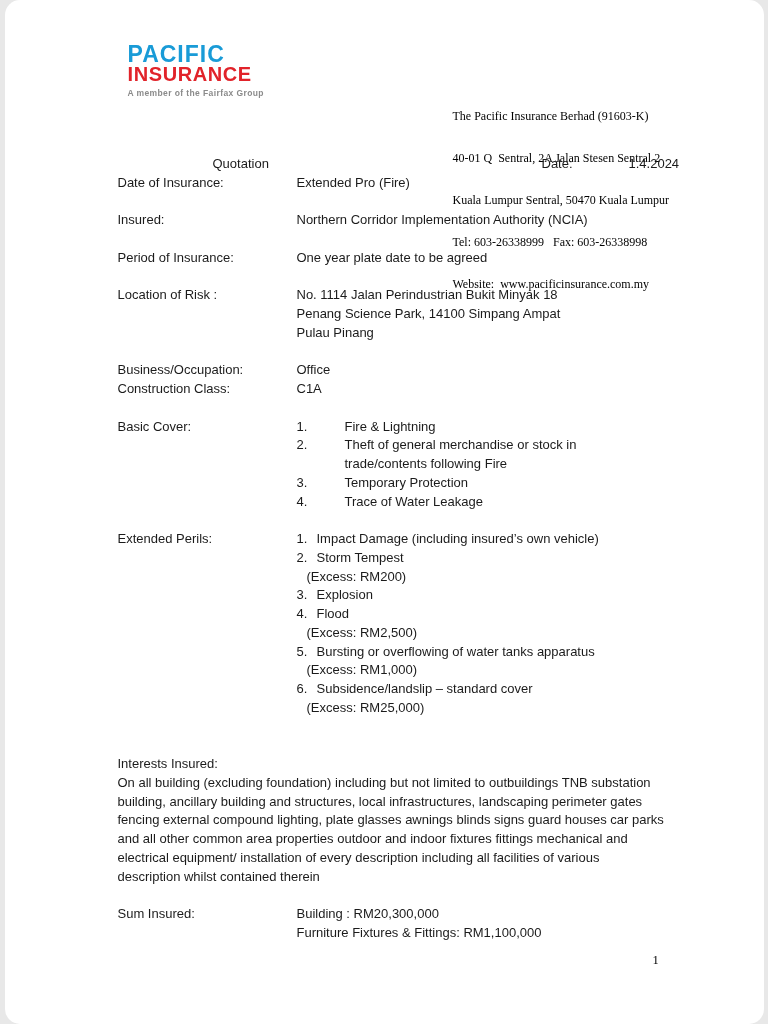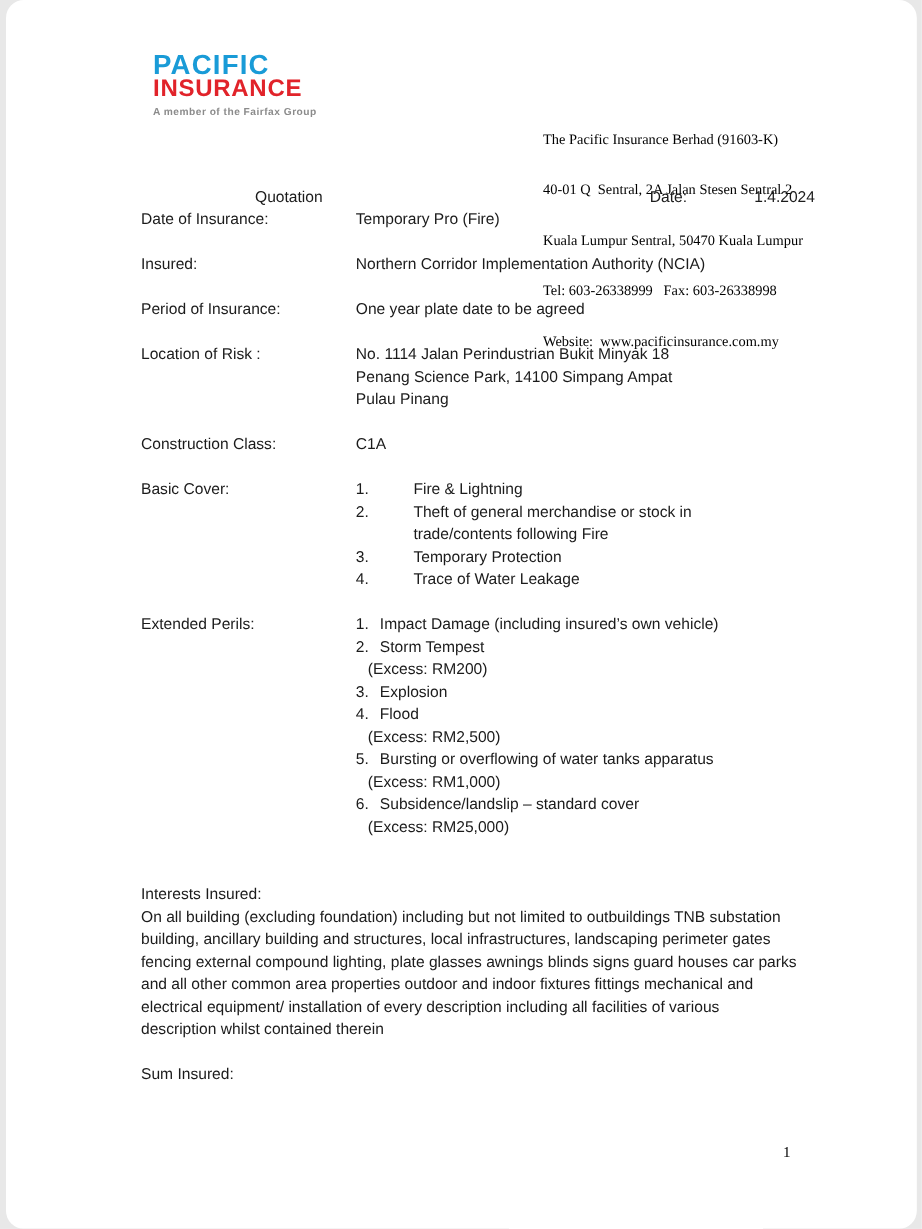--- a/index.html
+++ b/index.html
@@ -67,21 +67,21 @@
   <div class="body">
 
     <div class="title-row">
       <span class="doc-title">Quotation</span>
       <span class="date-label">Date:</span>
       <span class="date-value">1.4.2024</span>
     </div>
 
     <div class="row">
       <span class="lbl">Date of Insurance:</span>
-      <span class="val">Temporary Pro (Fire)</span>
+      <span class="val">Extended Pro (Fire)</span>
     </div>
 
     <div class="gap"></div>
 
     <div class="row">
       <span class="lbl">Insured:</span>
       <span class="val">Northern Corridor Implementation Authority (NCIA)</span>
     </div>
 
     <div class="gap"></div>
@@ -97,20 +97,24 @@
       <span class="lbl">Location of Risk :</span>
       <div class="val">
         <div>No. 1114 Jalan Perindustrian Bukit Minyak 18</div>
         <div>Penang Science Park, 14100 Simpang Ampat</div>
         <div>Pulau Pinang</div>
       </div>
     </div>
 
     <div class="gap"></div>
 
+    <div class="row">
+      <span class="lbl">Business/Occupation:</span>
+      <span class="val">Office</span>
+    </div>
 
     <div class="row">
       <span class="lbl">Construction Class:</span>
       <span class="val">C1A</span>
     </div>
 
     <div class="gap"></div>
 
     <div class="row">
       <span class="lbl">Basic Cover:</span>
@@ -185,19 +189,23 @@
     <div class="gap"></div>
     <div class="gap"></div>
 
     <div>Interests Insured:</div>
     <div class="para">On all building (excluding foundation) including but not limited to outbuildings TNB substation building, ancillary building and structures, local infrastructures, landscaping perimeter gates fencing external compound lighting, plate glasses awnings blinds signs guard houses car parks and all other common area properties outdoor and indoor fixtures fittings mechanical and electrical equipment/ installation of every description including all facilities of various description whilst contained therein</div>
 
     <div class="gap"></div>
 
     <div class="row">
       <span class="lbl">Sum Insured:</span>
+      <div>
+        <div>Building : RM20,300,000</div>
+        <div>Furniture Fixtures &amp; Fittings: RM1,100,000</div>
+      </div>
     </div>
 
   </div>
 
   <div class="page-number">1</div>
 
 </div>
 
 </body></html>

